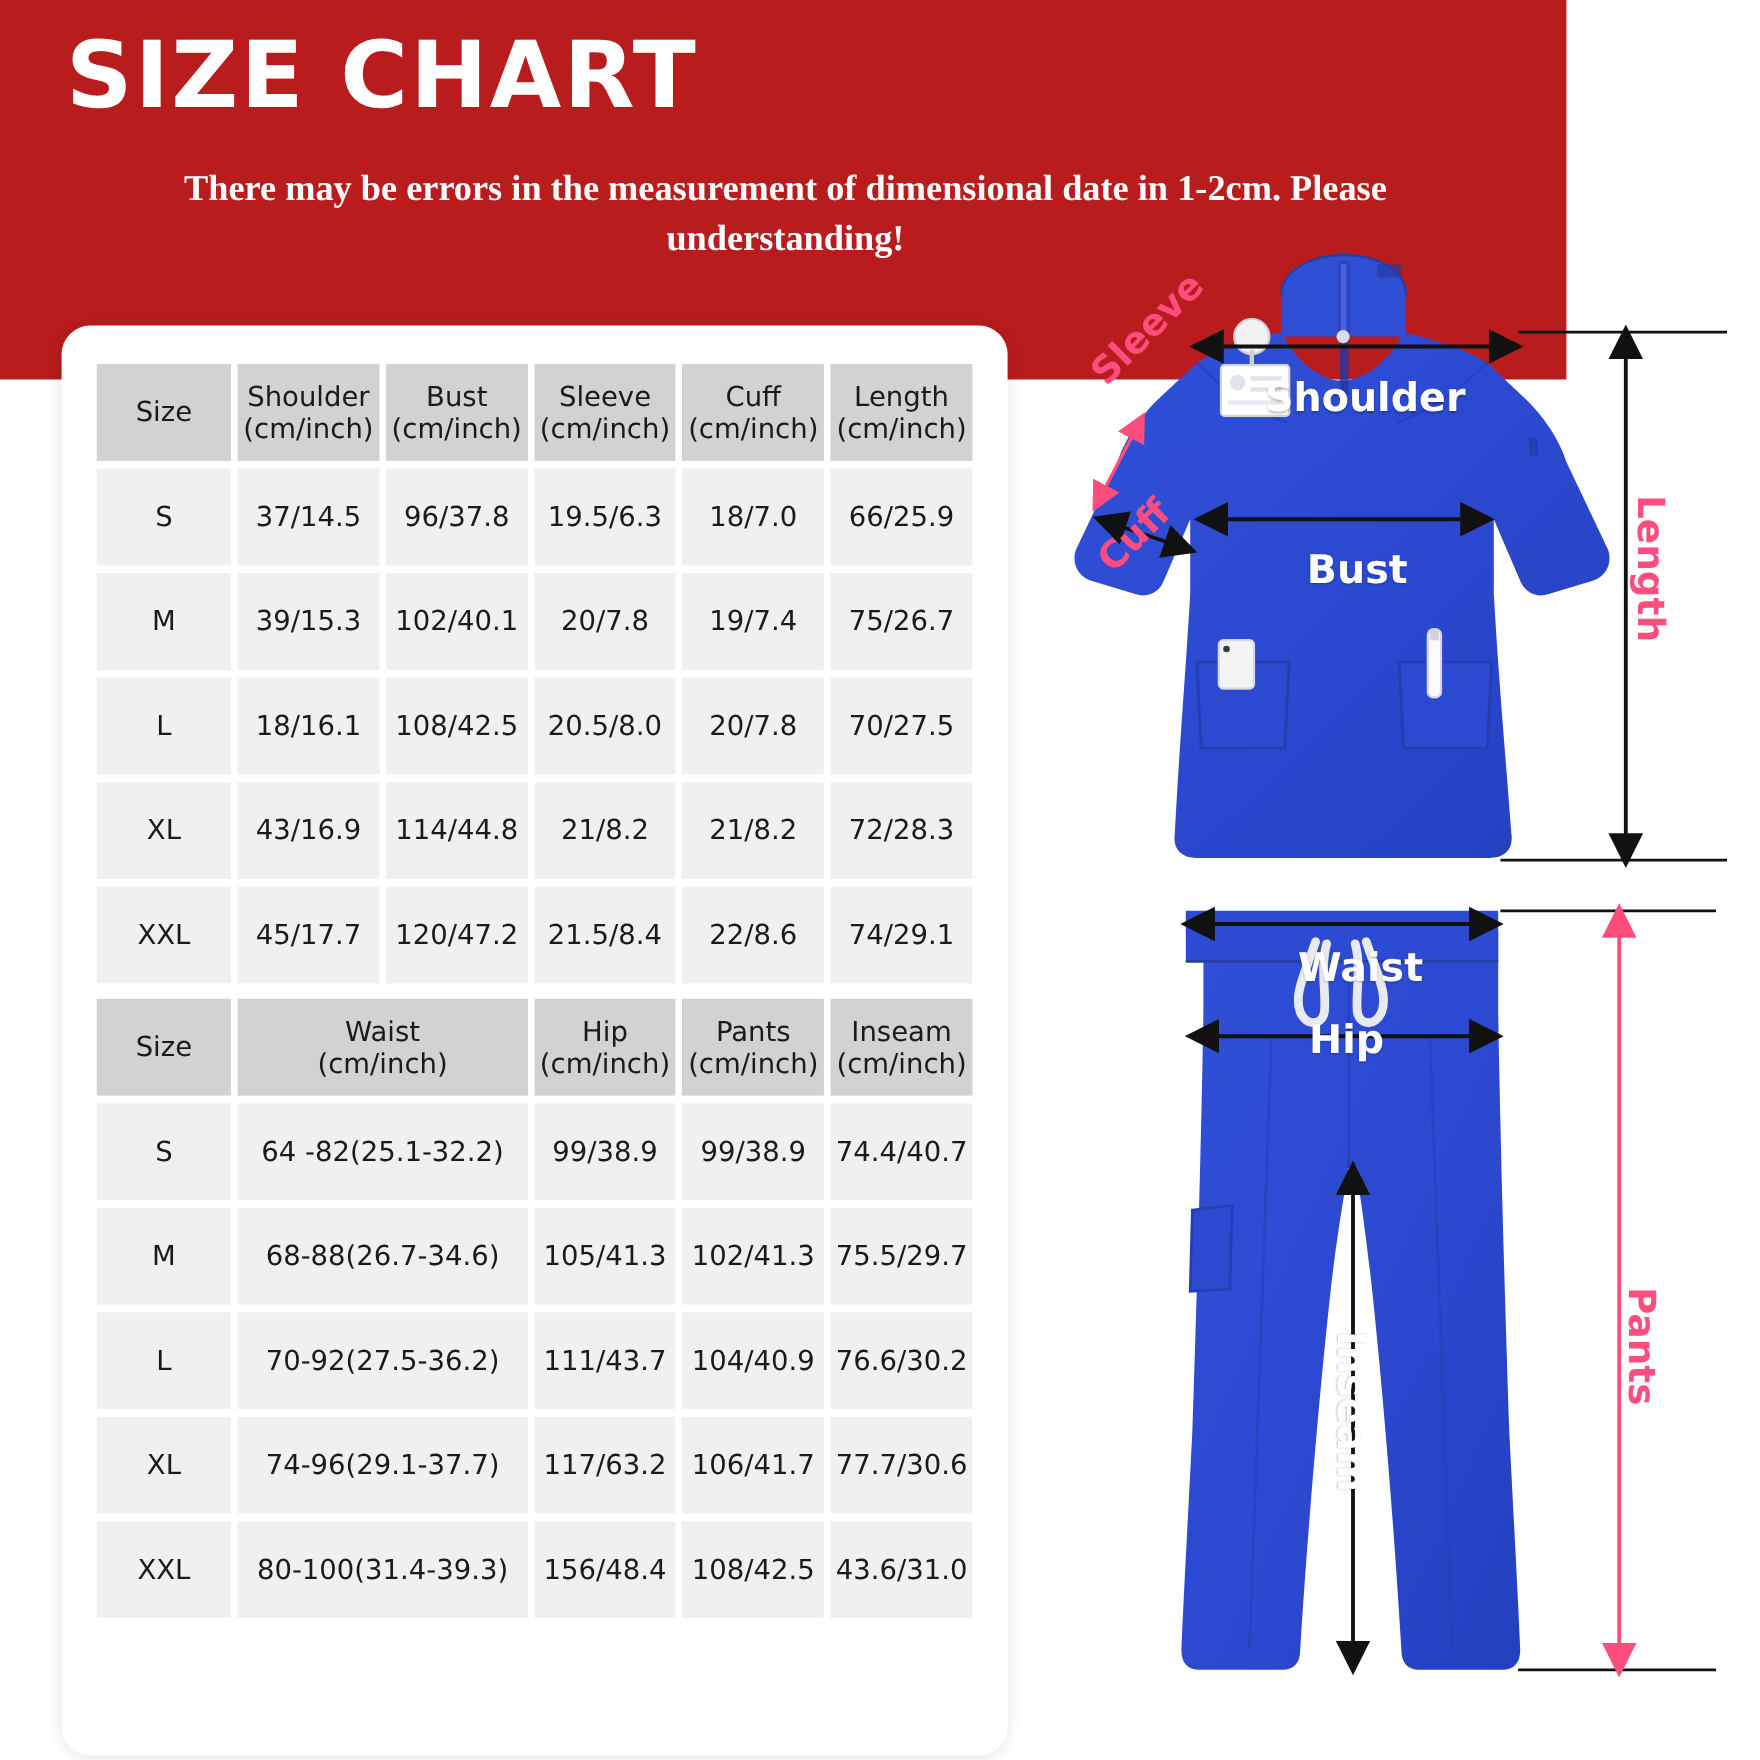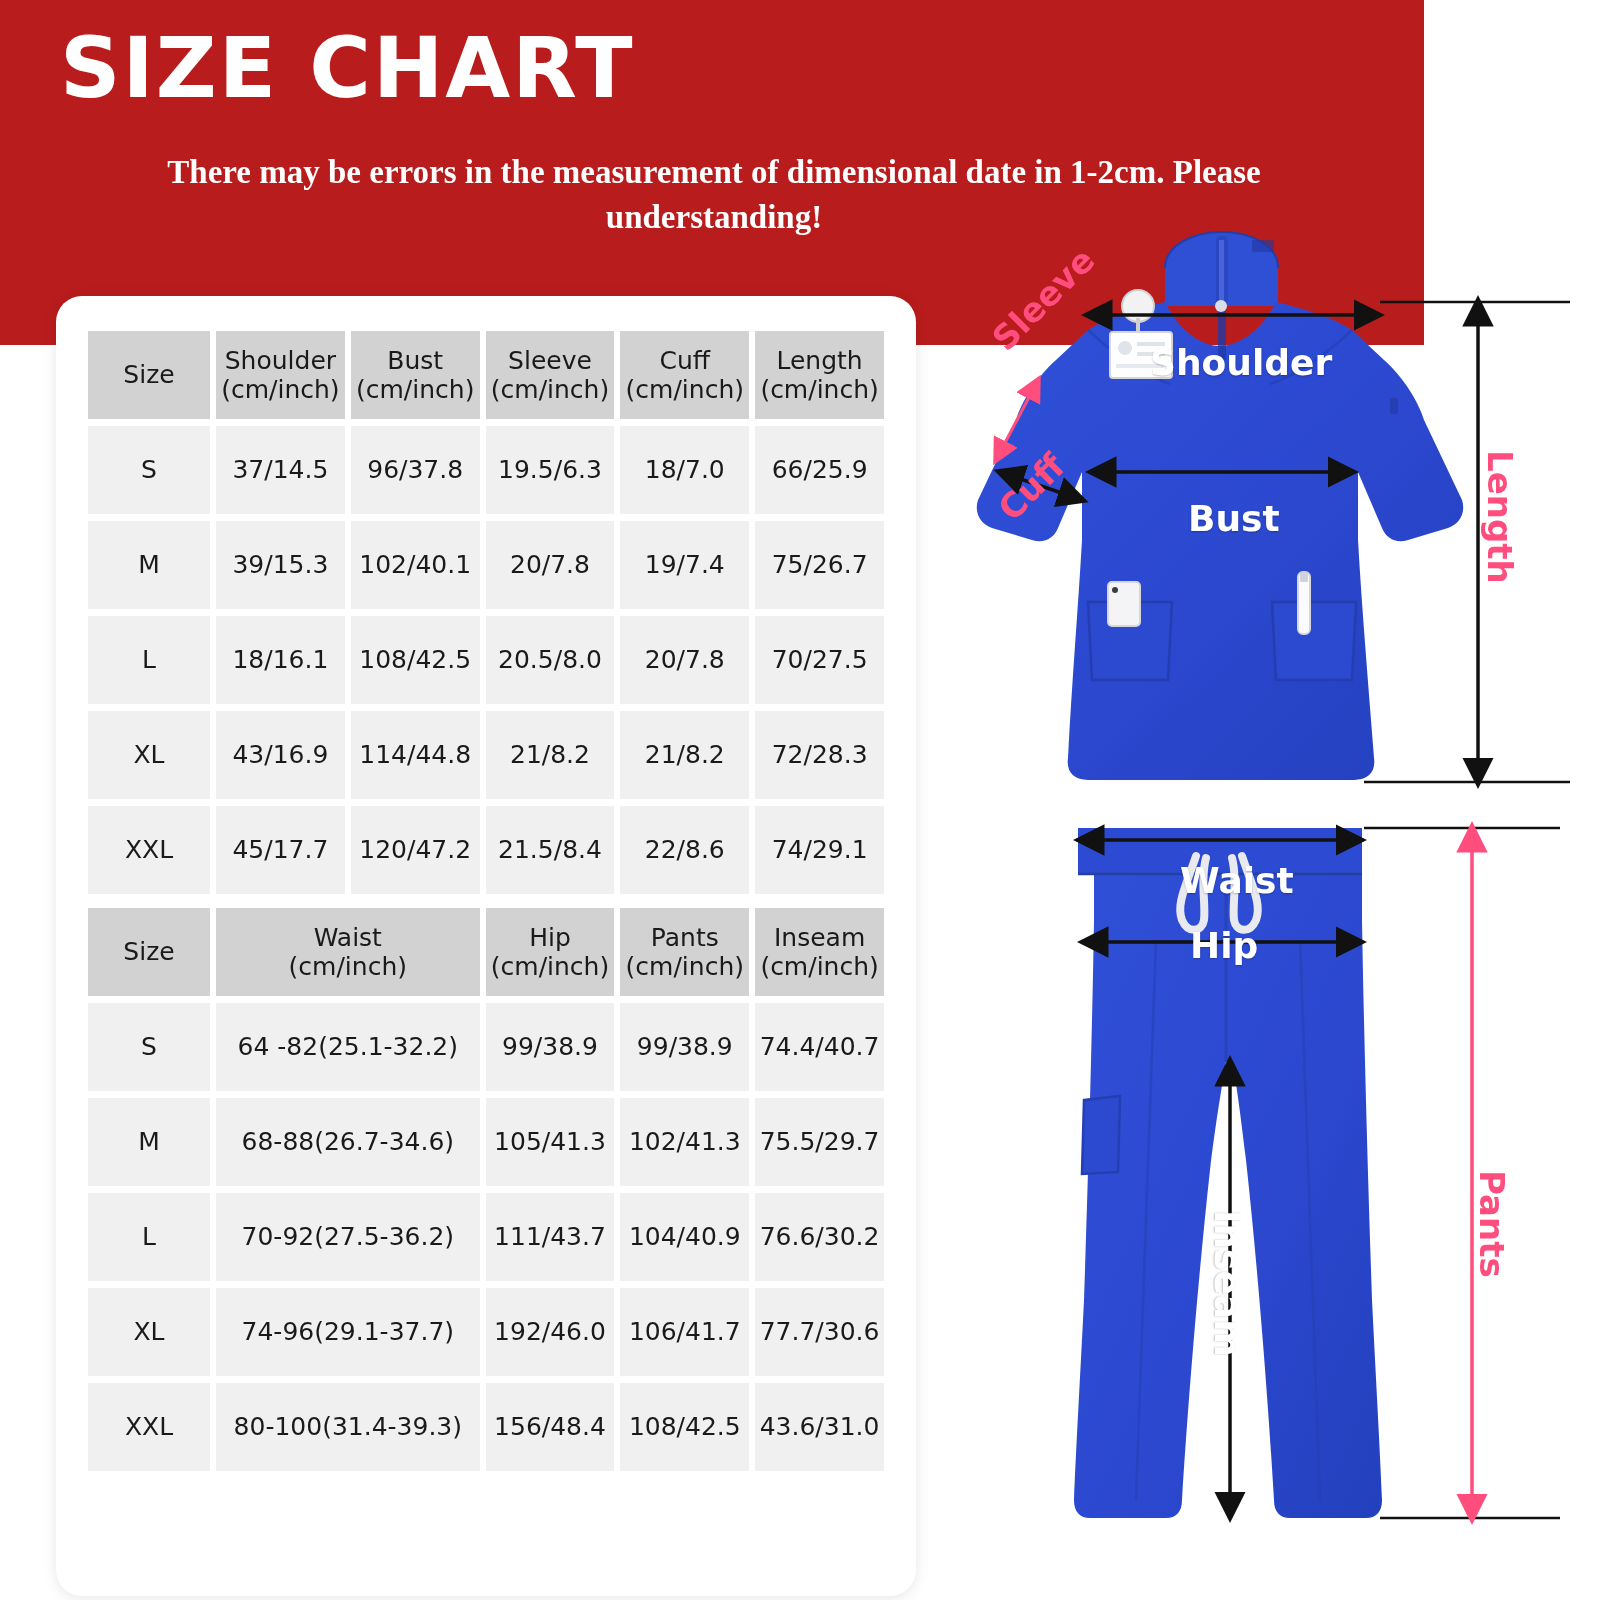--- a/index.html
+++ b/index.html
@@ -215,21 +215,21 @@
       <tr>
         <td>L</td>
         <td colspan="2">70-92(27.5-36.2)</td>
         <td>111/43.7</td>
         <td>104/40.9</td>
         <td>76.6/30.2</td>
       </tr>
       <tr>
         <td>XL</td>
         <td colspan="2">74-96(29.1-37.7)</td>
-        <td>192/46.0</td>
+        <td>117/63.2</td>
         <td>106/41.7</td>
         <td>77.7/30.6</td>
       </tr>
       <tr>
         <td>XXL</td>
         <td colspan="2">80-100(31.4-39.3)</td>
         <td>156/48.4</td>
         <td>108/42.5</td>
         <td>43.6/31.0</td>
       </tr>

